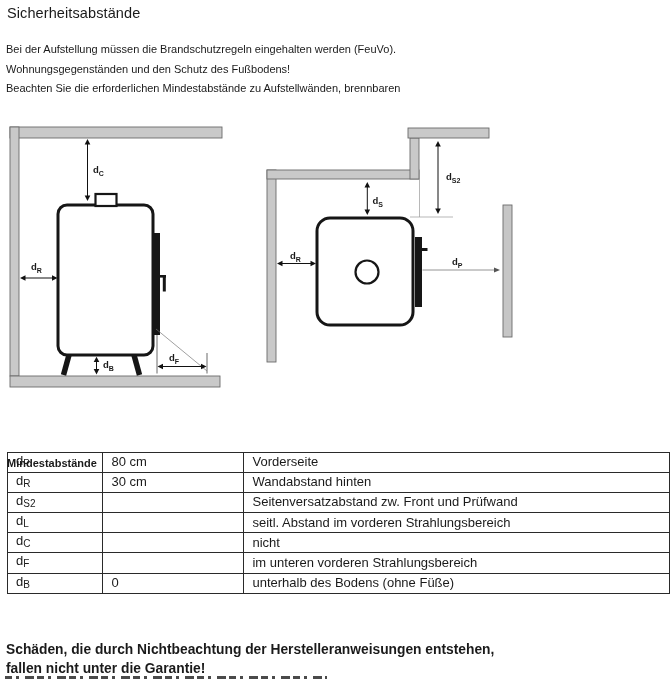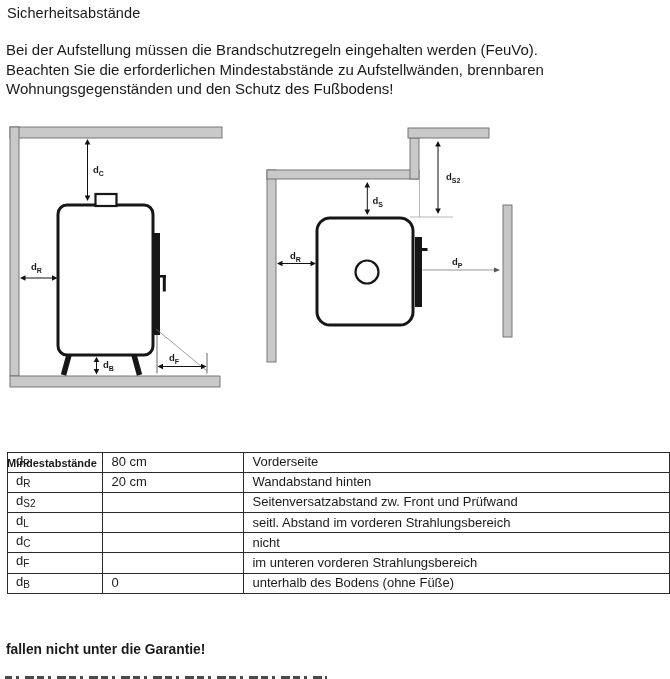--- a/index.html
+++ b/index.html
@@ -3,21 +3,21 @@
 <meta charset="utf-8">
 <style>
   html,body{margin:0;padding:0;}
   body{
     width:670px;height:679px;background:#ffffff;overflow:hidden;
     font-family:"Liberation Sans","DejaVu Sans",sans-serif;
     color:#1a1a1a;position:relative;
   }
   .abs{position:absolute;}
   .h1{left:7px;top:5px;font-size:14.5px;font-weight:normal;letter-spacing:0.1px;}
-  .intro{left:6px;top:40px;font-size:15px;line-height:19.5px;}
+  .intro{left:6px;top:40px;font-size:11px;line-height:19.5px;}
   .h2{left:7px;top:417px;font-size:11px;font-weight:bold;margin-top:40px;}
   .dia{display:block;}
   .dia-left{left:0px;top:118px;}
   .dia-right{left:250px;top:118px;}
   svg text{
     font-family:"Liberation Sans","DejaVu Sans",sans-serif;
     font-size:9.5px;font-weight:600;fill:#1a1a1a;
   }
   svg .sub{font-size:7px;}
   table.mind{
@@ -44,22 +44,22 @@
     opacity:0.85;
   }
 </style>
 </head>
 <body>
 
 <div class="abs h1">Sicherheitsabstände</div>
 
 <div class="abs intro">
   <div>Bei der Aufstellung müssen die Brandschutzregeln eingehalten werden (FeuVo).</div>
+  <div>Wohnungsgegenständen und den Schutz des Fußbodens!</div>
   <div>Beachten Sie die erforderlichen Mindestabstände zu Aufstellwänden, brennbaren</div>
-  <div>Wohnungsgegenständen und den Schutz des Fußbodens!</div>
 </div>
 
 <svg class="abs dia dia-left" width="235" height="284" viewBox="0 0 235 284">
 
   <rect x="10" y="9" width="212" height="11" fill="#c9c9c9" stroke="#6b6b6b" stroke-width="0.9"></rect>
   <rect x="10" y="9" width="9" height="249" fill="#c9c9c9" stroke="#6b6b6b" stroke-width="0.9"></rect>
   <rect x="10" y="258" width="210" height="11" fill="#c9c9c9" stroke="#6b6b6b" stroke-width="0.9"></rect>
 
   <line x1="69" y1="237" x2="63.5" y2="257" stroke="#161616" stroke-width="5.5"></line>
   <line x1="134" y1="237" x2="139.5" y2="257" stroke="#161616" stroke-width="5.5"></line>
@@ -133,21 +133,21 @@
 
 <table class="mind">
   <tbody>
     <tr>
       <td class="c1"><span>d</span><span class="tsub">P</span></td>
       <td class="c2">80 cm</td>
       <td class="c3">Vorderseite</td>
     </tr>
     <tr>
       <td class="c1"><span>d</span><span class="tsub">R</span></td>
-      <td class="c2">20 cm</td>
+      <td class="c2">30 cm</td>
       <td class="c3">Wandabstand hinten</td>
     </tr>
     <tr>
       <td class="c1"><span>d</span><span class="tsub">S2</span></td>
       <td class="c2"></td>
       <td class="c3">Seitenversatzabstand zw. Front und Prüfwand</td>
     </tr>
     <tr>
       <td class="c1"><span>d</span><span class="tsub">L</span></td>
       <td class="c2"></td>
@@ -165,16 +165,17 @@
     </tr>
     <tr>
       <td class="c1"><span>d</span><span class="tsub">B</span></td>
       <td class="c2">0</td>
       <td class="c3">unterhalb des Bodens (ohne Füße)</td>
     </tr>
   </tbody>
 </table>
 
 <div class="abs footer">
+  <div>Schäden, die durch Nichtbeachtung der Herstelleranweisungen entstehen,</div>
   <div>fallen nicht unter die Garantie!</div>
 </div>
 
 <div class="abs clip-strip"></div>
 
 </body></html>

